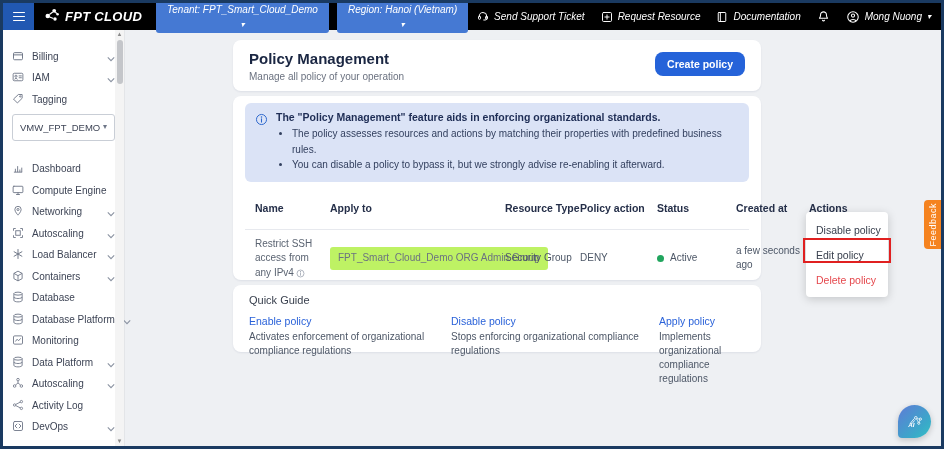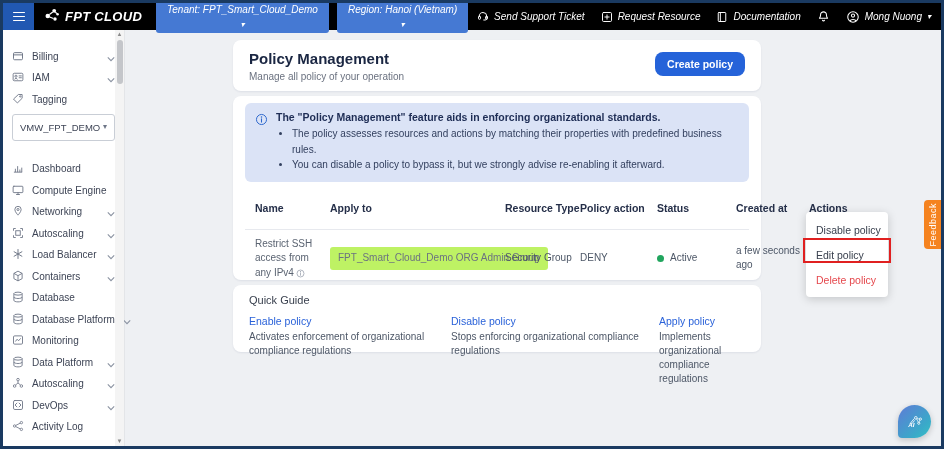--- a/index.html
+++ b/index.html
@@ -345,42 +345,42 @@
           </span>
         <span class="slabel">Autoscaling</span>
         <span class="chev">
             <svg width="8" height="6" viewBox="0 0 10 7" fill="none" stroke="currentColor" stroke-width="1.4">
               <path d="M1 1.5l4 4 4-4"></path>
             </svg>
           </span>
       </div>
       <div class="side-item">
         <span class="sicon">
-            <svg width="12" height="12" viewBox="0 0 16 16" fill="none" stroke="currentColor" stroke-width="1.2" stroke-linecap="round">
-              <rect x="2" y="2" width="12" height="12" rx="1.8"></rect>
-              <path d="M6.5 5.5L4 8l2.5 2.5M9.5 5.5L12 8l-2.5 2.5"></path>
-            </svg>
-          </span>
-        <span class="slabel">DevOps</span>
-        <span class="chev">
-            <svg width="8" height="6" viewBox="0 0 10 7" fill="none" stroke="currentColor" stroke-width="1.4">
-              <path d="M1 1.5l4 4 4-4"></path>
-            </svg>
-          </span>
-      </div>
-      <div class="side-item">
-        <span class="sicon">
             <svg width="12" height="12" viewBox="0 0 16 16" fill="none" stroke="currentColor" stroke-width="1.1">
               <circle cx="12.5" cy="3.5" r="1.6"></circle>
               <circle cx="3.5" cy="8" r="1.6"></circle>
               <circle cx="12.5" cy="12.5" r="1.6"></circle>
               <path d="M5 7.2l6-3M5 8.8l6 3"></path>
             </svg>
           </span>
         <span class="slabel">Activity Log</span>
+      </div>
+      <div class="side-item">
+        <span class="sicon">
+            <svg width="12" height="12" viewBox="0 0 16 16" fill="none" stroke="currentColor" stroke-width="1.2" stroke-linecap="round">
+              <rect x="2" y="2" width="12" height="12" rx="1.8"></rect>
+              <path d="M6.5 5.5L4 8l2.5 2.5M9.5 5.5L12 8l-2.5 2.5"></path>
+            </svg>
+          </span>
+        <span class="slabel">DevOps</span>
+        <span class="chev">
+            <svg width="8" height="6" viewBox="0 0 10 7" fill="none" stroke="currentColor" stroke-width="1.4">
+              <path d="M1 1.5l4 4 4-4"></path>
+            </svg>
+          </span>
       </div>
     </div>
     <div class="side-scroll">
       <div class="arr up">▲</div>
       <div class="side-thumb"></div>
       <div class="arr down">▼</div>
     </div>
   </div>
 
   <div class="card card1">

